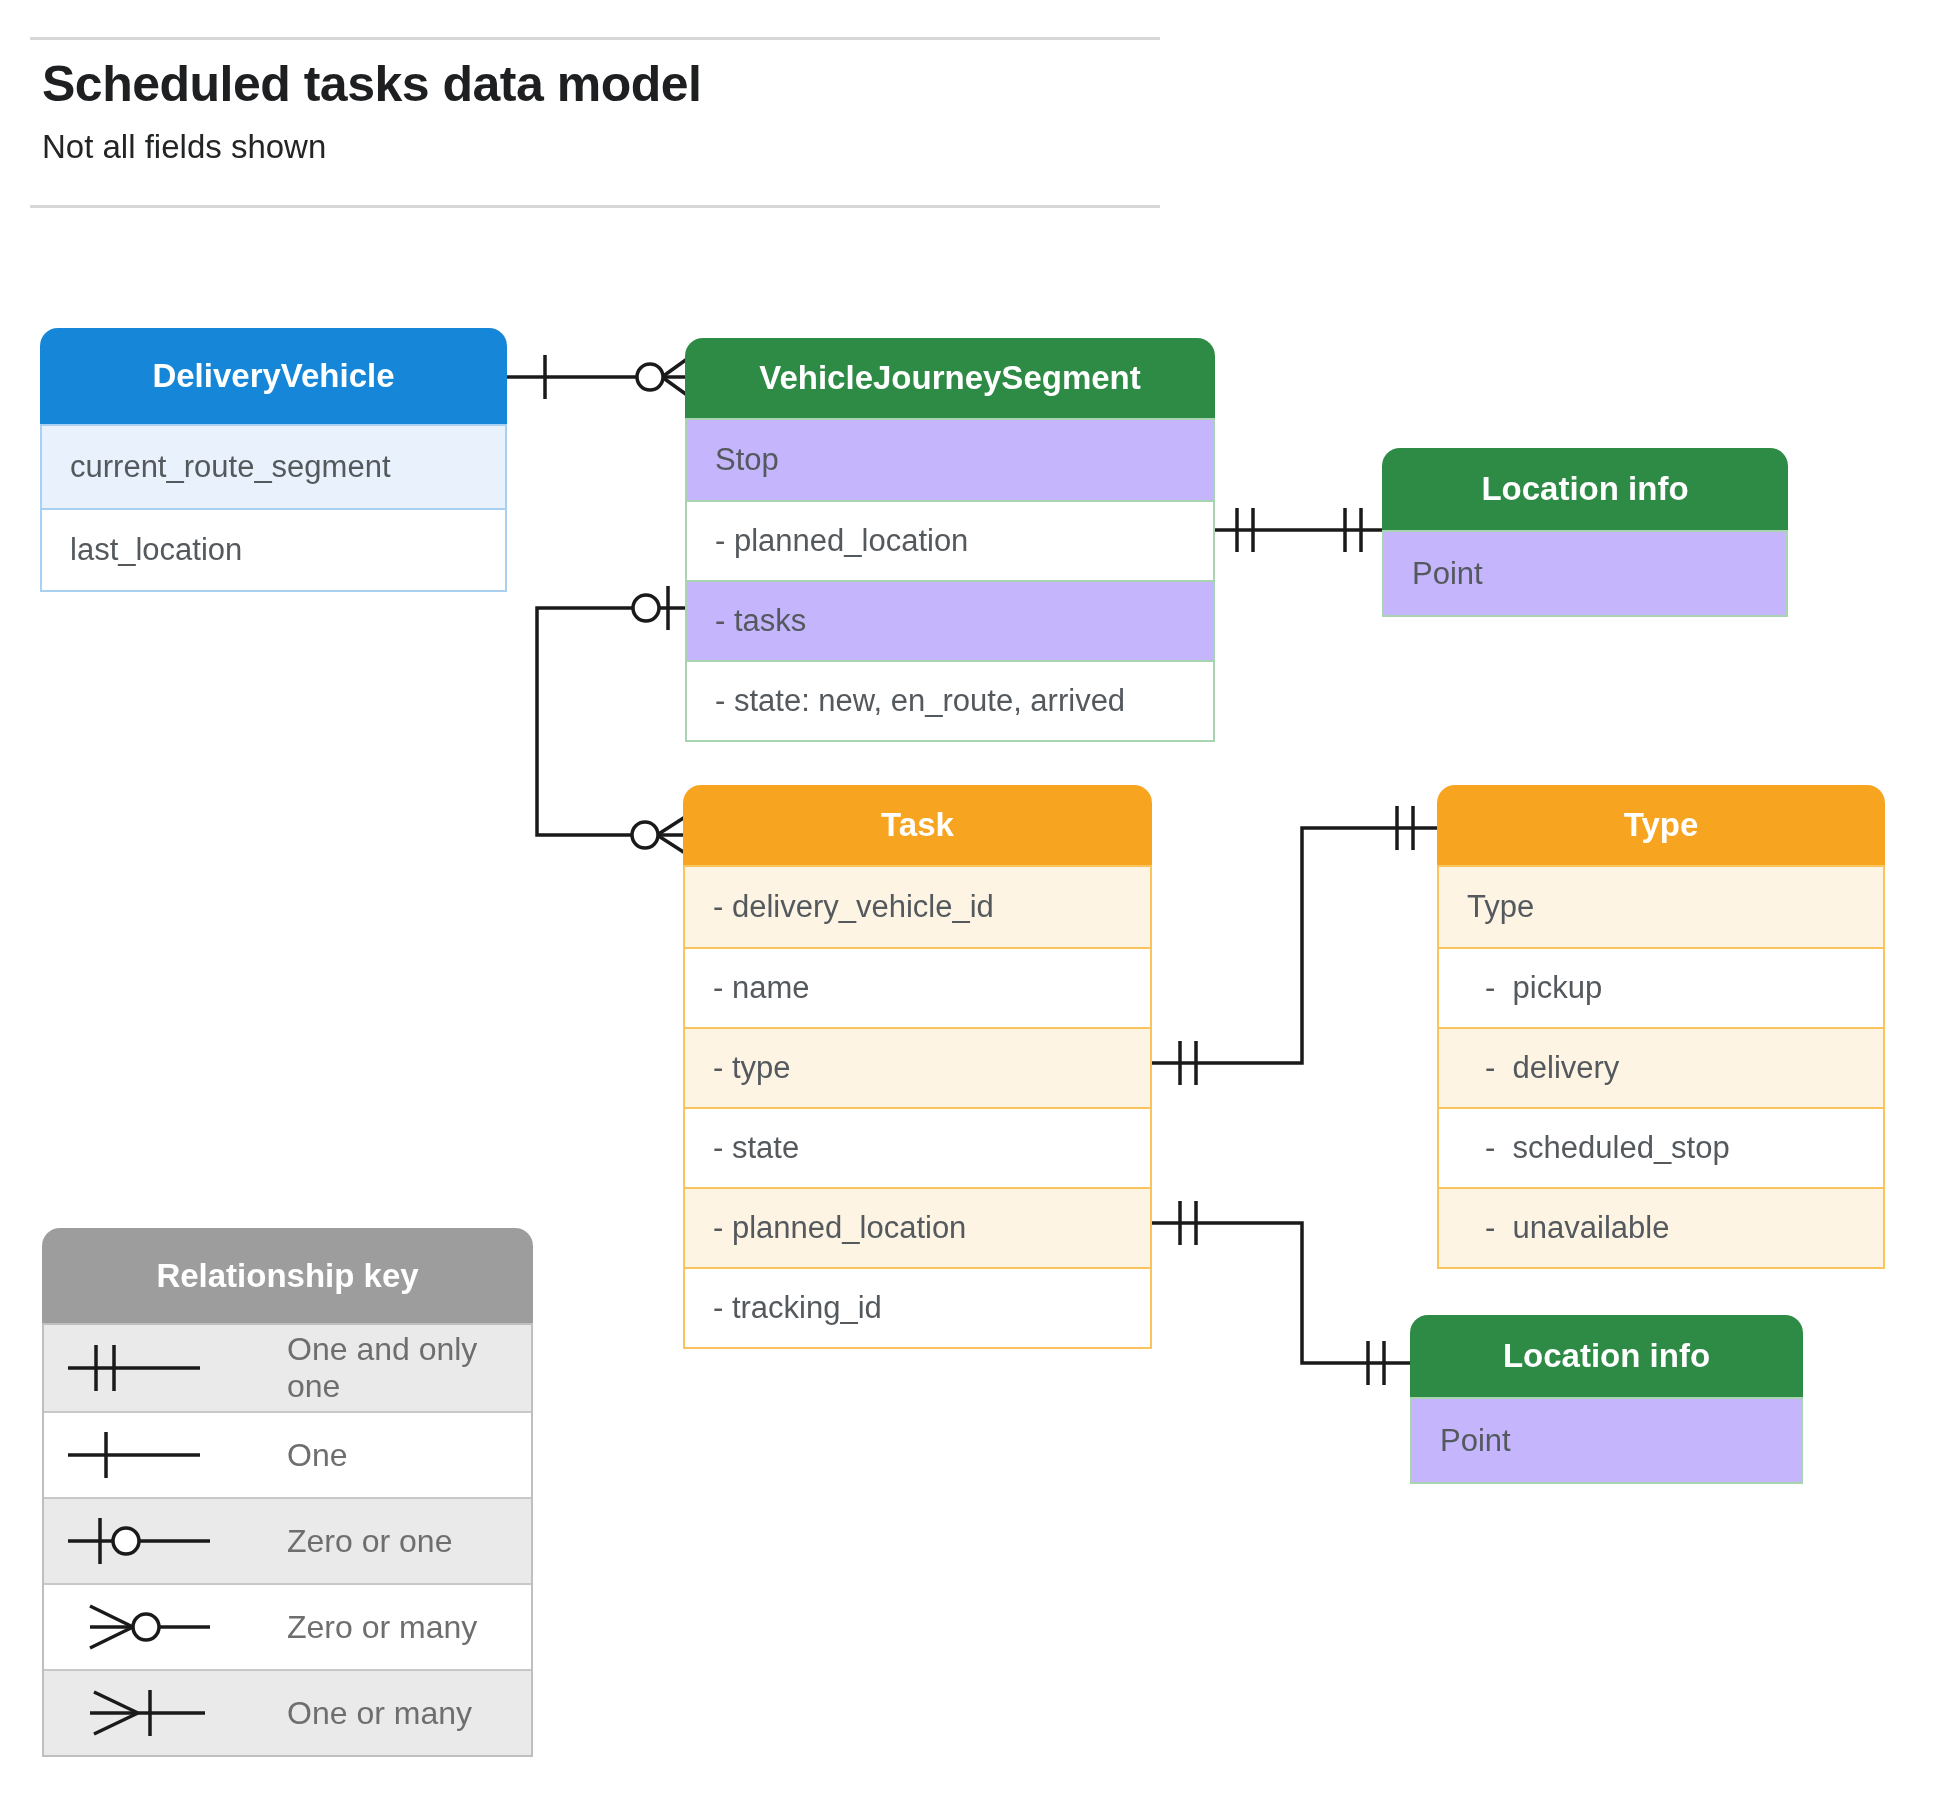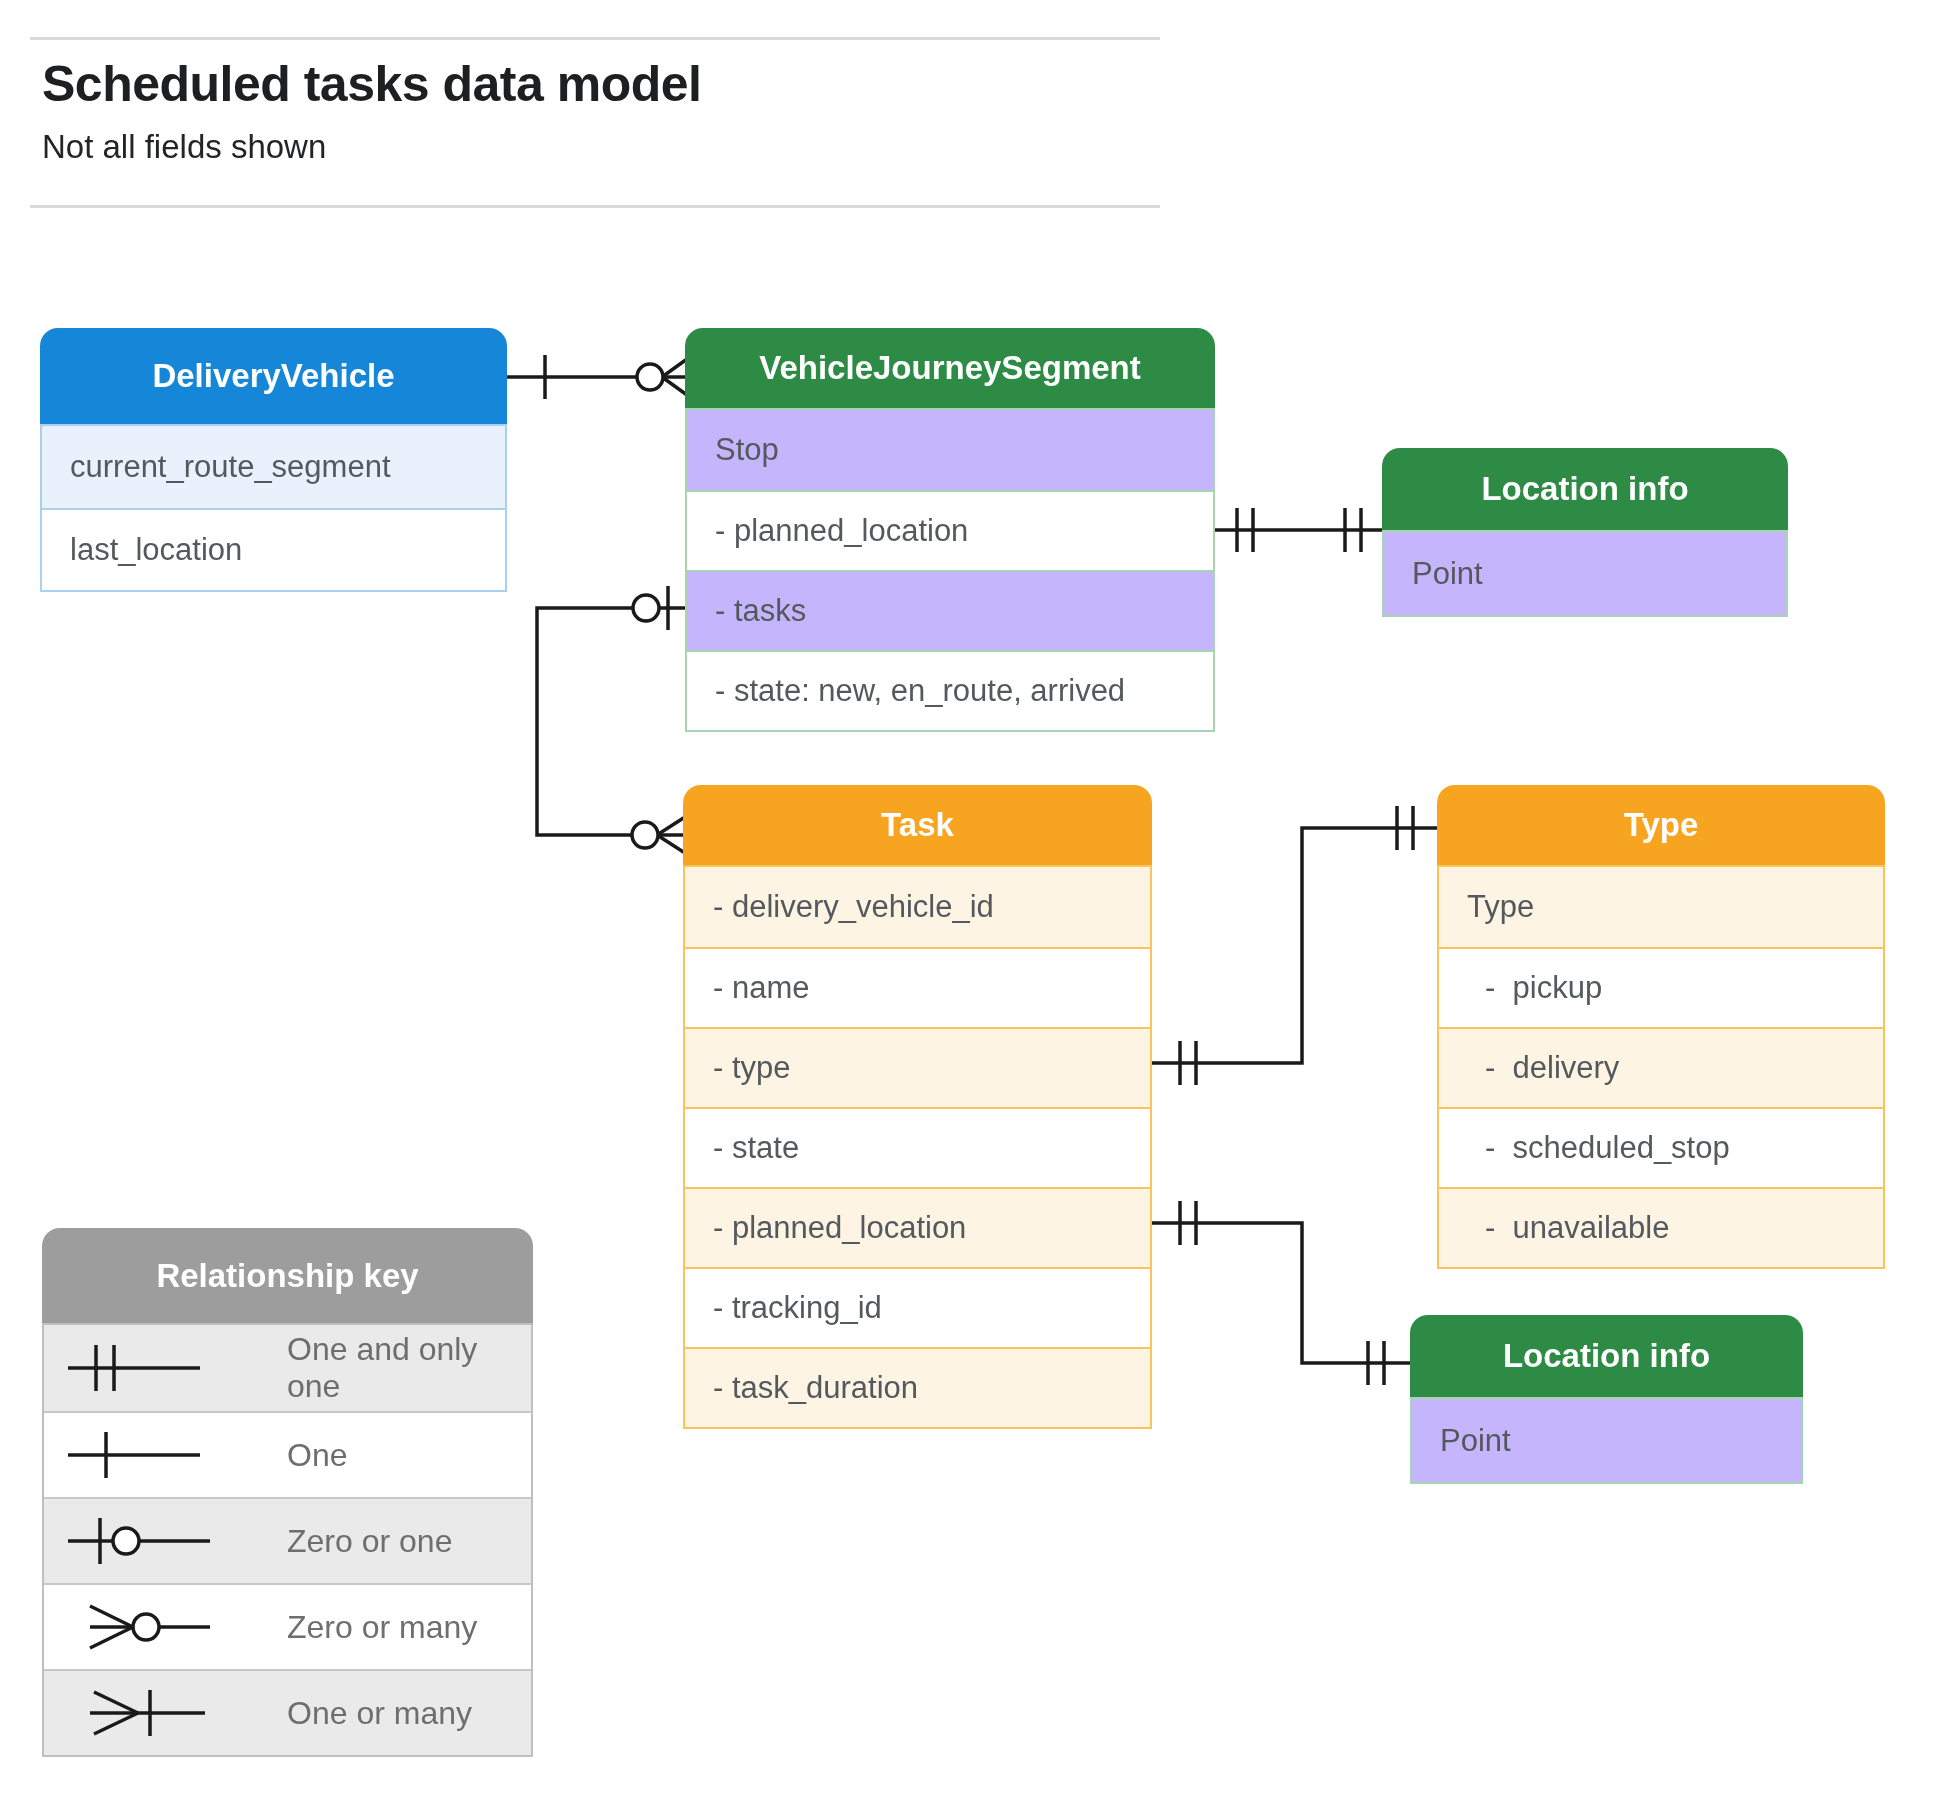--- a/index.html
+++ b/index.html
@@ -46,21 +46,21 @@
   .gray .e-body{border-color:#bfbfbf;}
   .gray .e-row + .e-row{border-top-color:#c8c8c8;}
   .gray .e-row.light{background:#eaeaea;}
 
   
   #box-dv{left:40px;top:328px;width:467px;}
   #box-dv .e-header{height:96px;}
   #box-dv .e-row{height:82px;}
 
   #box-vjs{left:685px;top:328px;width:530px;}
-  #box-vjs .e-header{height:80px;}
+  #box-vjs .e-header{height:80px;margin-top:10px;}
   #box-vjs .e-row{height:80px;}
 
   #box-loc-top{left:1382px;top:448px;width:406px;}
   #box-loc-top .e-header{height:82px;}
   #box-loc-top .e-row{height:83px;}
 
   #box-task{left:683px;top:785px;width:469px;}
   #box-task .e-header{height:80px;}
   #box-task .e-row{height:80px;}
 
@@ -156,21 +156,20 @@
 
 <div class="entity orange" id="box-task">
   <div class="e-header">Task</div>
   <div class="e-body">
     <div class="e-row light">- delivery_vehicle_id</div>
     <div class="e-row">- name</div>
     <div class="e-row light">- type</div>
     <div class="e-row">- state</div>
     <div class="e-row light">- planned_location</div>
     <div class="e-row">- tracking_id</div>
-    <div class="e-row light">- task_duration</div>
   </div>
 </div>
 
 <div class="entity orange" id="box-type">
   <div class="e-header">Type</div>
   <div class="e-body">
     <div class="e-row light">Type</div>
     <div class="e-row indent">- &nbsp;pickup</div>
     <div class="e-row indent light">- &nbsp;delivery</div>
     <div class="e-row indent">- &nbsp;scheduled_stop</div>

